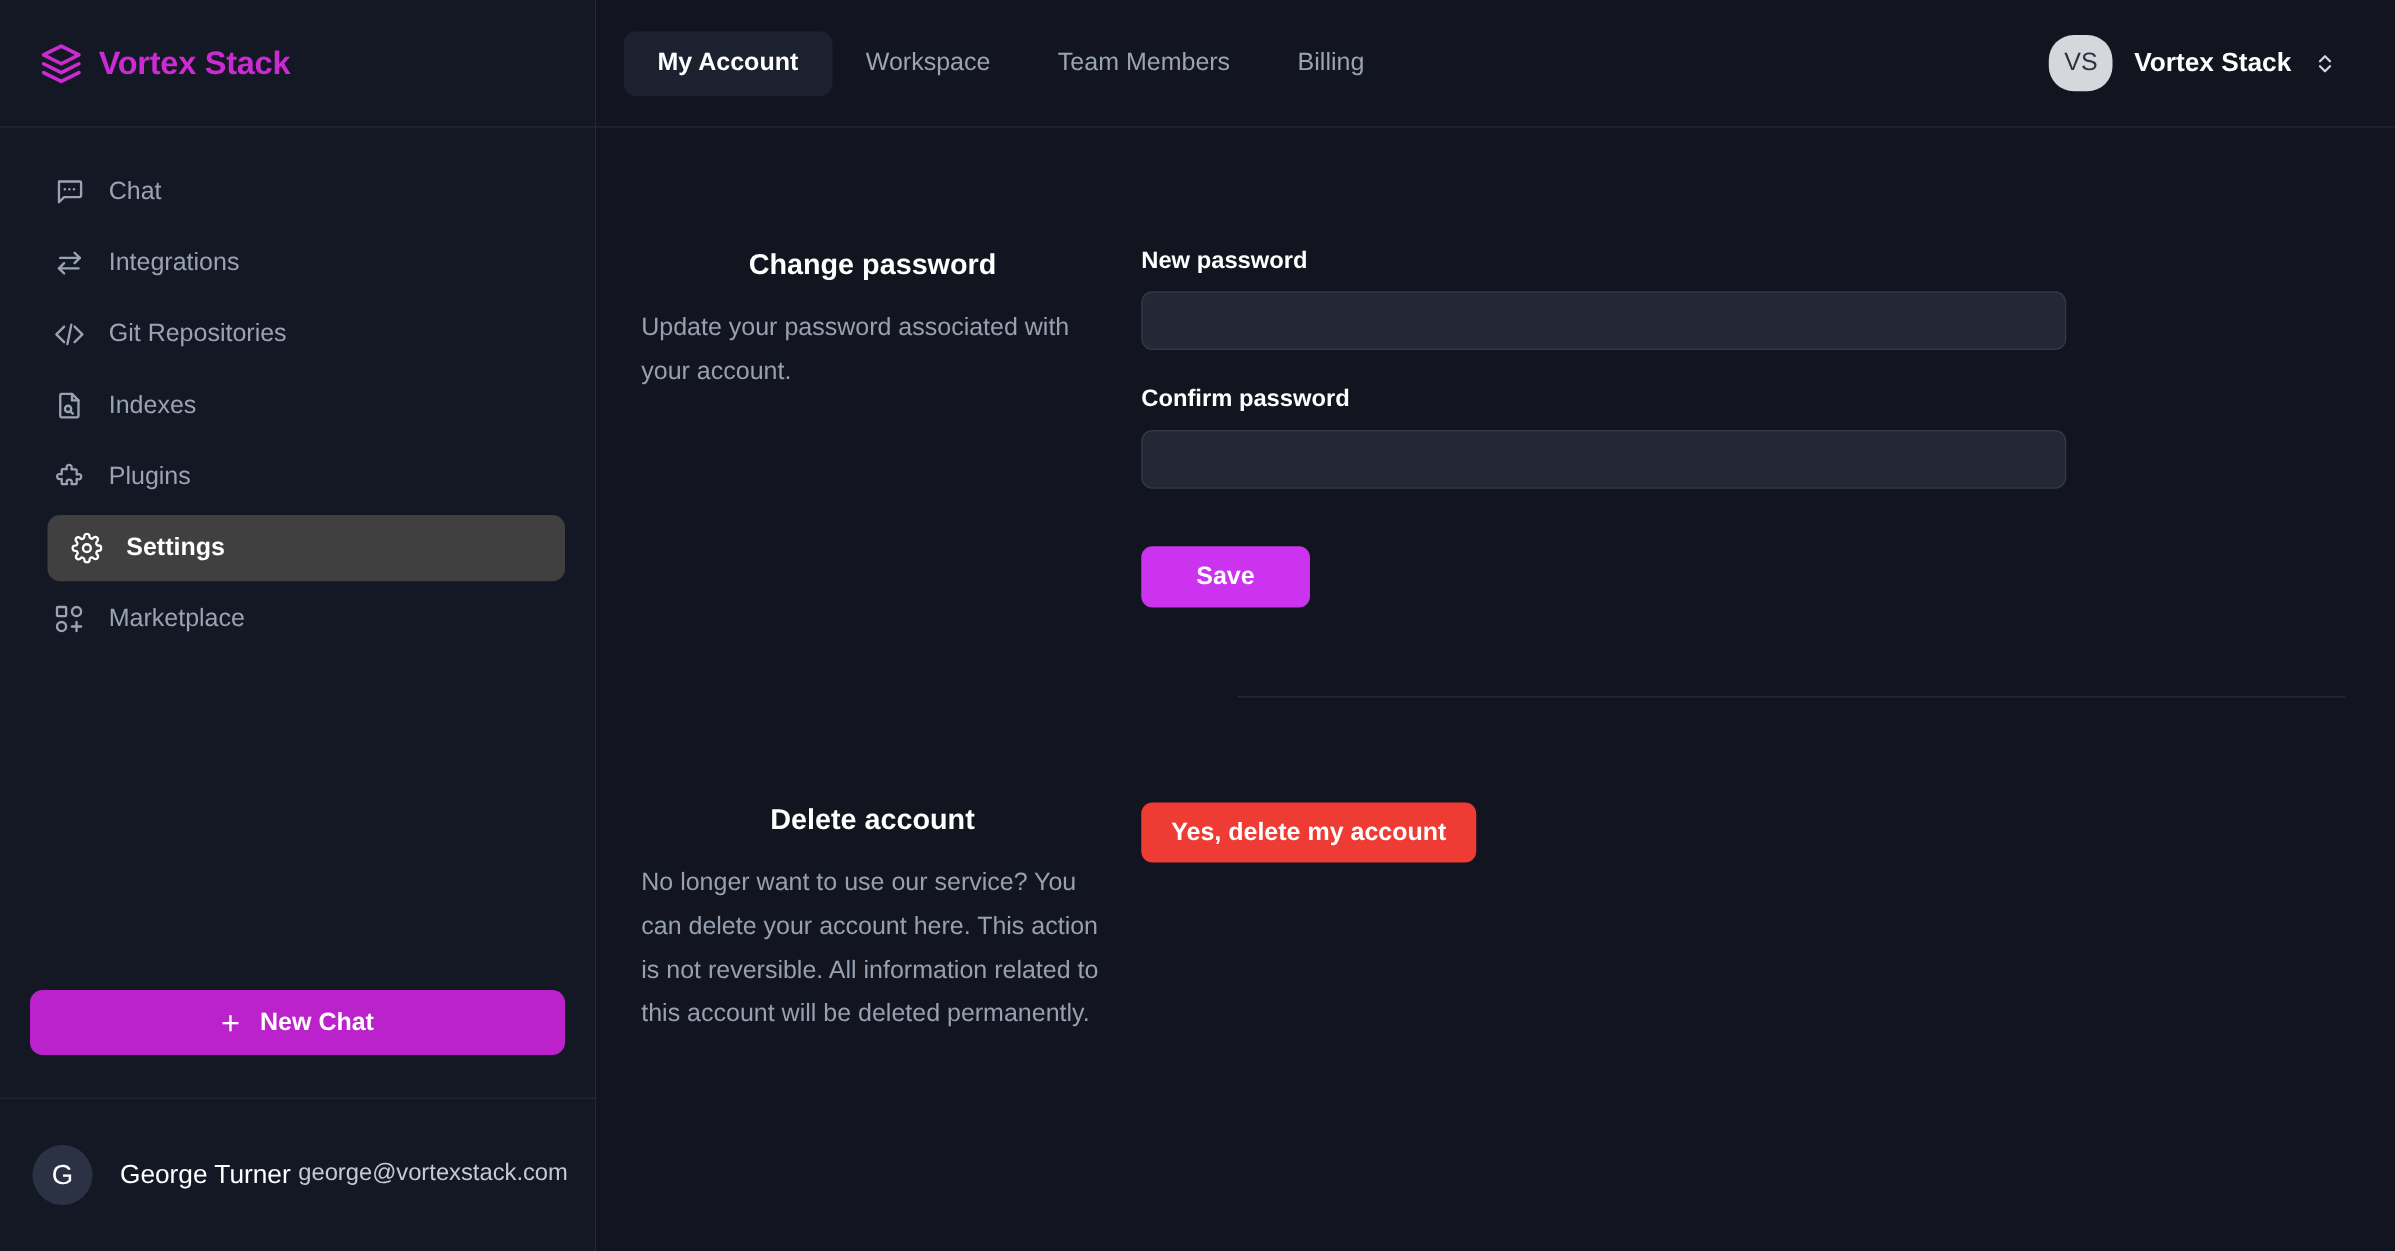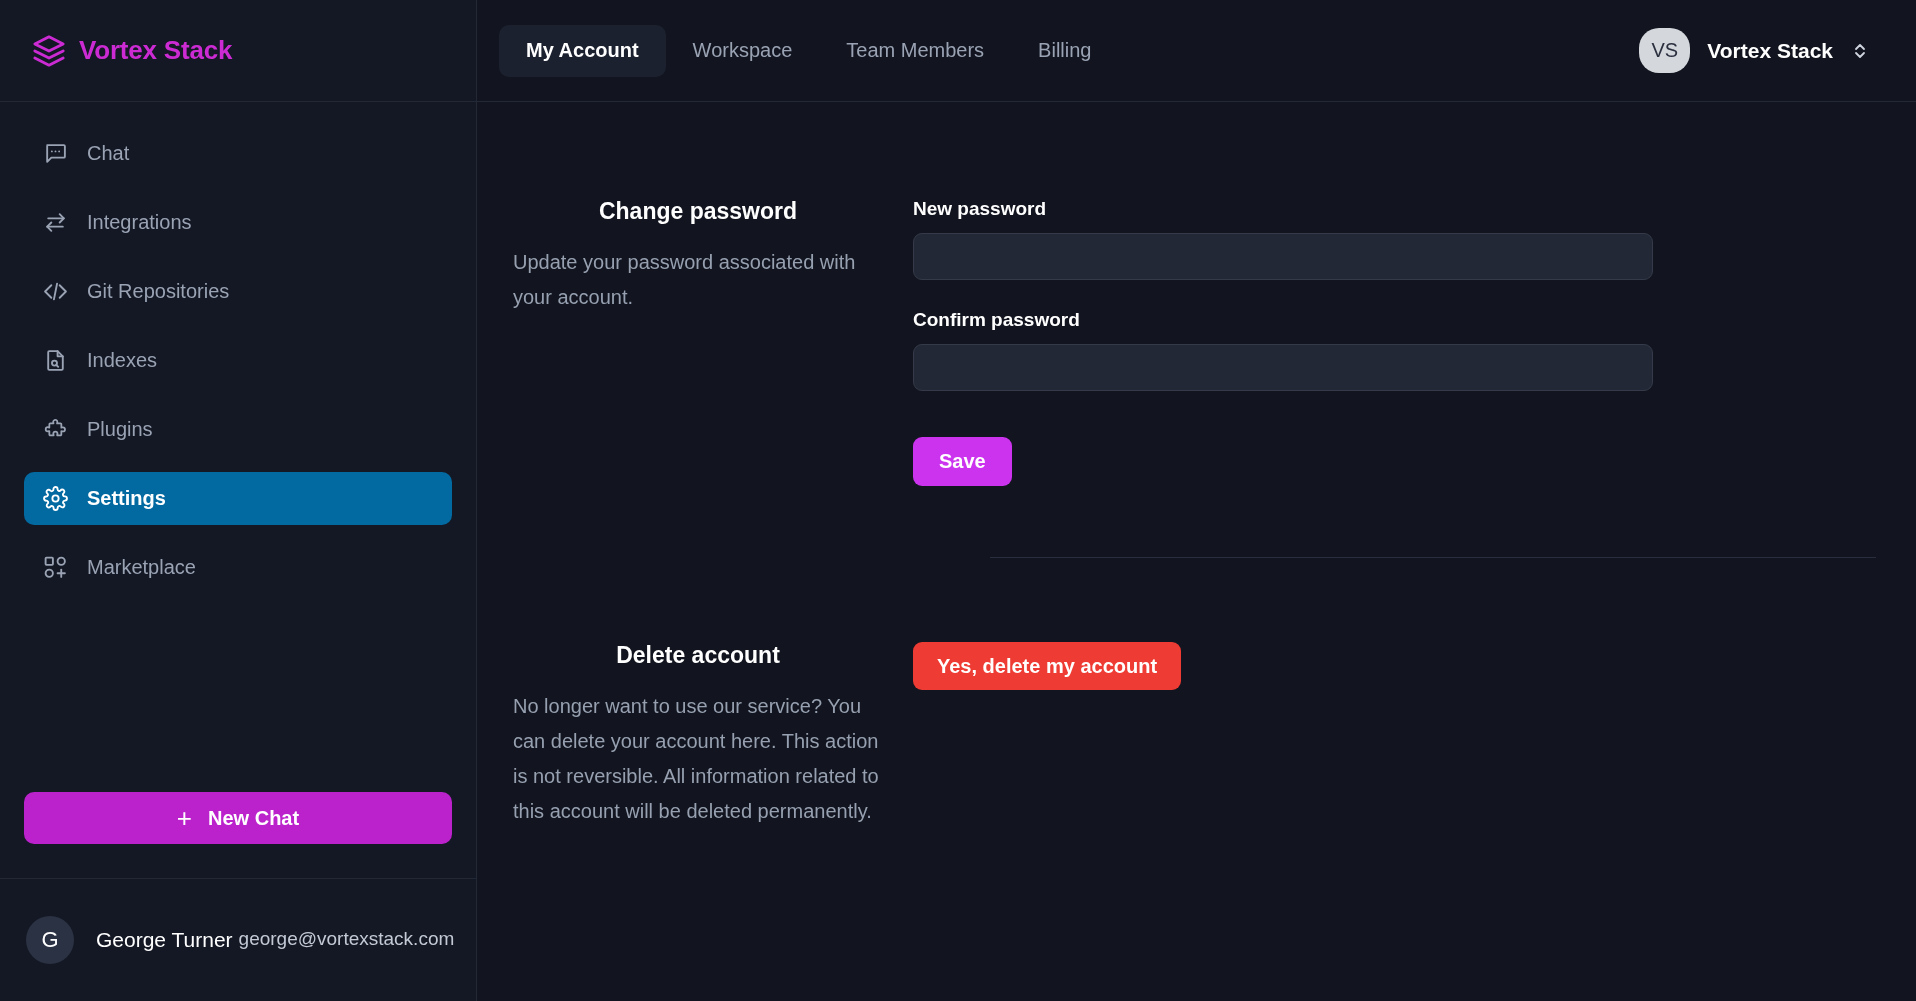--- a/index.html
+++ b/index.html
@@ -49,21 +49,21 @@
     font-weight: 700;
     color: #cc2bd4;
     letter-spacing: -0.2px;
     white-space: nowrap;
   }
 
   .sidebar-nav {
     padding: 25px 24px 0 24px;
     display: flex;
     flex-direction: column;
-    gap: 16px;
+    gap: 4px;
   }
 
   .nav-item {
     display: flex;
     align-items: center;
     height: 53px;
     padding-left: 18px;
     border-radius: 10px;
     cursor: pointer;
     color: #9aa3b4;
@@ -74,21 +74,22 @@
     display: flex; align-items: center; justify-content: center;
   }
   .nav-item .nav-label {
     margin-left: 18px;
     font-size: 20px;
     font-weight: 400;
     color: #9aa3b4;
     white-space: nowrap;
   }
   .nav-item.active {
-    background: #0369a1;
+    background: #404040;
+    margin-left: 14px;
   }
   .nav-item.active .nav-label {
     color: #ffffff;
     font-weight: 700;
   }
   .nav-item.active .nav-icon svg { stroke: #ffffff; }
 
   .sidebar-spacer { flex: 1 1 auto; }
 
   .new-chat-wrap { padding: 0 24px 34px 24px; }
@@ -235,21 +236,21 @@
     color: #ffffff;
     font-size: 18px;
     font-family: "Liberation Sans", sans-serif;
     padding: 0 16px;
     outline: none;
   }
 
   .save-btn {
     margin-top: 17px;
     height: 49px;
-    padding: 0 26px;
+    padding: 0 44px;
     background: #cc33ee;
     border: none;
     border-radius: 9px;
     color: #ffffff;
     font-size: 20px;
     font-weight: 700;
     font-family: "Liberation Sans", sans-serif;
     cursor: pointer;
   }
 

